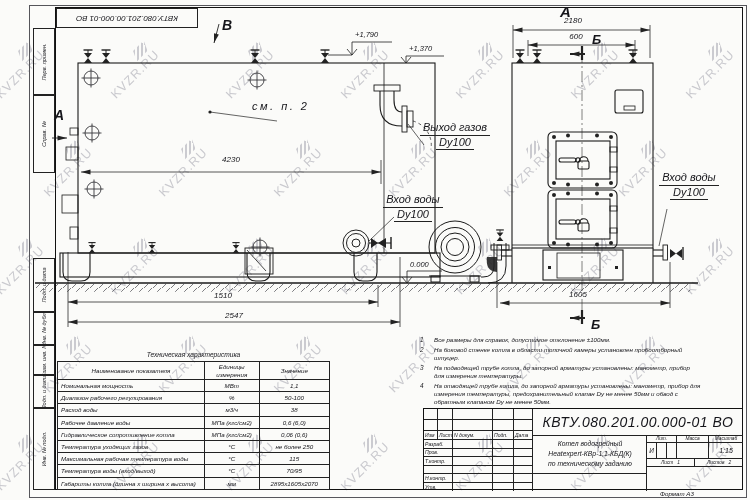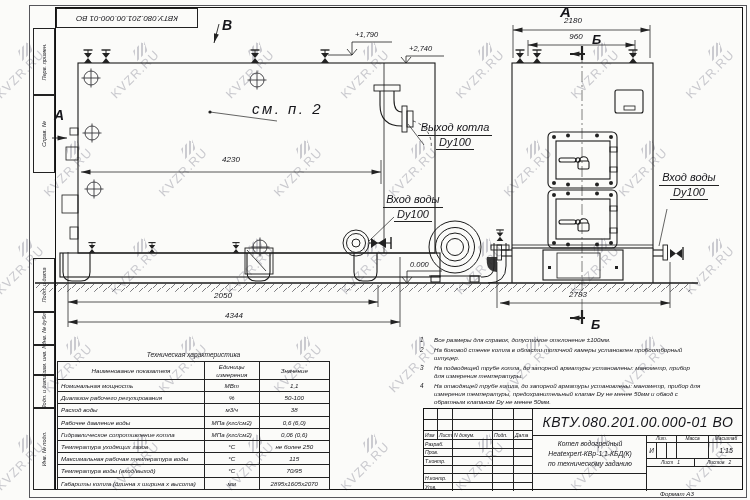--- a/index.html
+++ b/index.html
@@ -441,32 +441,32 @@
     <span>Взам. инв. №</span>
   </div>
 <div class="abs sideBox" style="top:375px;height:33px;">
     <span>Подп. и дата</span>
   </div>
 <div class="abs sideBox" style="top:408px;height:82px;">
     <span>Инв. № подл.</span>
   </div>
 
 <div class="lbl dim ctr" style="left:196px;top:155px;width:70px;">4230</div>
-<div class="lbl dim ctr" style="left:188px;top:291px;width:70px;">2050</div>
-<div class="lbl dim ctr" style="left:198px;top:311px;width:72px;">4344</div>
+<div class="lbl dim ctr" style="left:188px;top:291px;width:70px;">1510</div>
+<div class="lbl dim ctr" style="left:198px;top:311px;width:72px;">2547</div>
 <div class="lbl dim ctr" style="left:547px;top:16px;width:52px;">2180</div>
-<div class="lbl dim ctr" style="left:551px;top:32px;width:50px;">960</div>
-<div class="lbl dim ctr" style="left:548px;top:290px;width:60px;">2783</div>
+<div class="lbl dim ctr" style="left:551px;top:32px;width:50px;">600</div>
+<div class="lbl dim ctr" style="left:548px;top:290px;width:60px;">1605</div>
 <div class="lbl" style="left:355px;top:30px;font-size:7.5px;">+1,790</div>
-<div class="lbl" style="left:409px;top:44px;font-size:7.5px;">+2,740</div>
+<div class="lbl" style="left:409px;top:44px;font-size:7.5px;">+1,370</div>
 <div class="lbl" style="left:410px;top:260px;font-size:7.5px;">0.000</div>
-<div class="lbl" style="left:252px;top:100px;font-size:15px;letter-spacing:2.5px;">см. п. 2</div>
+<div class="lbl" style="left:252px;top:100px;font-size:11px;letter-spacing:2.5px;">см. п. 2</div>
 
 <div class="plabel" style="left:409px;top:121px;width:92px;">
-  <div><span>Выход котла</span></div>
+  <div><span>Выход газов</span></div>
   <div><span>Dy100</span></div>
 </div>
 <div class="plabel" style="left:372px;top:193px;width:82px;">
   <div><span>Вход воды</span></div>
   <div><span>Dy100</span></div>
 </div>
 <div class="plabel" style="left:648px;top:171px;width:82px;">
   <div><span>Вход воды</span></div>
   <div><span>Dy100</span></div>
 </div>

